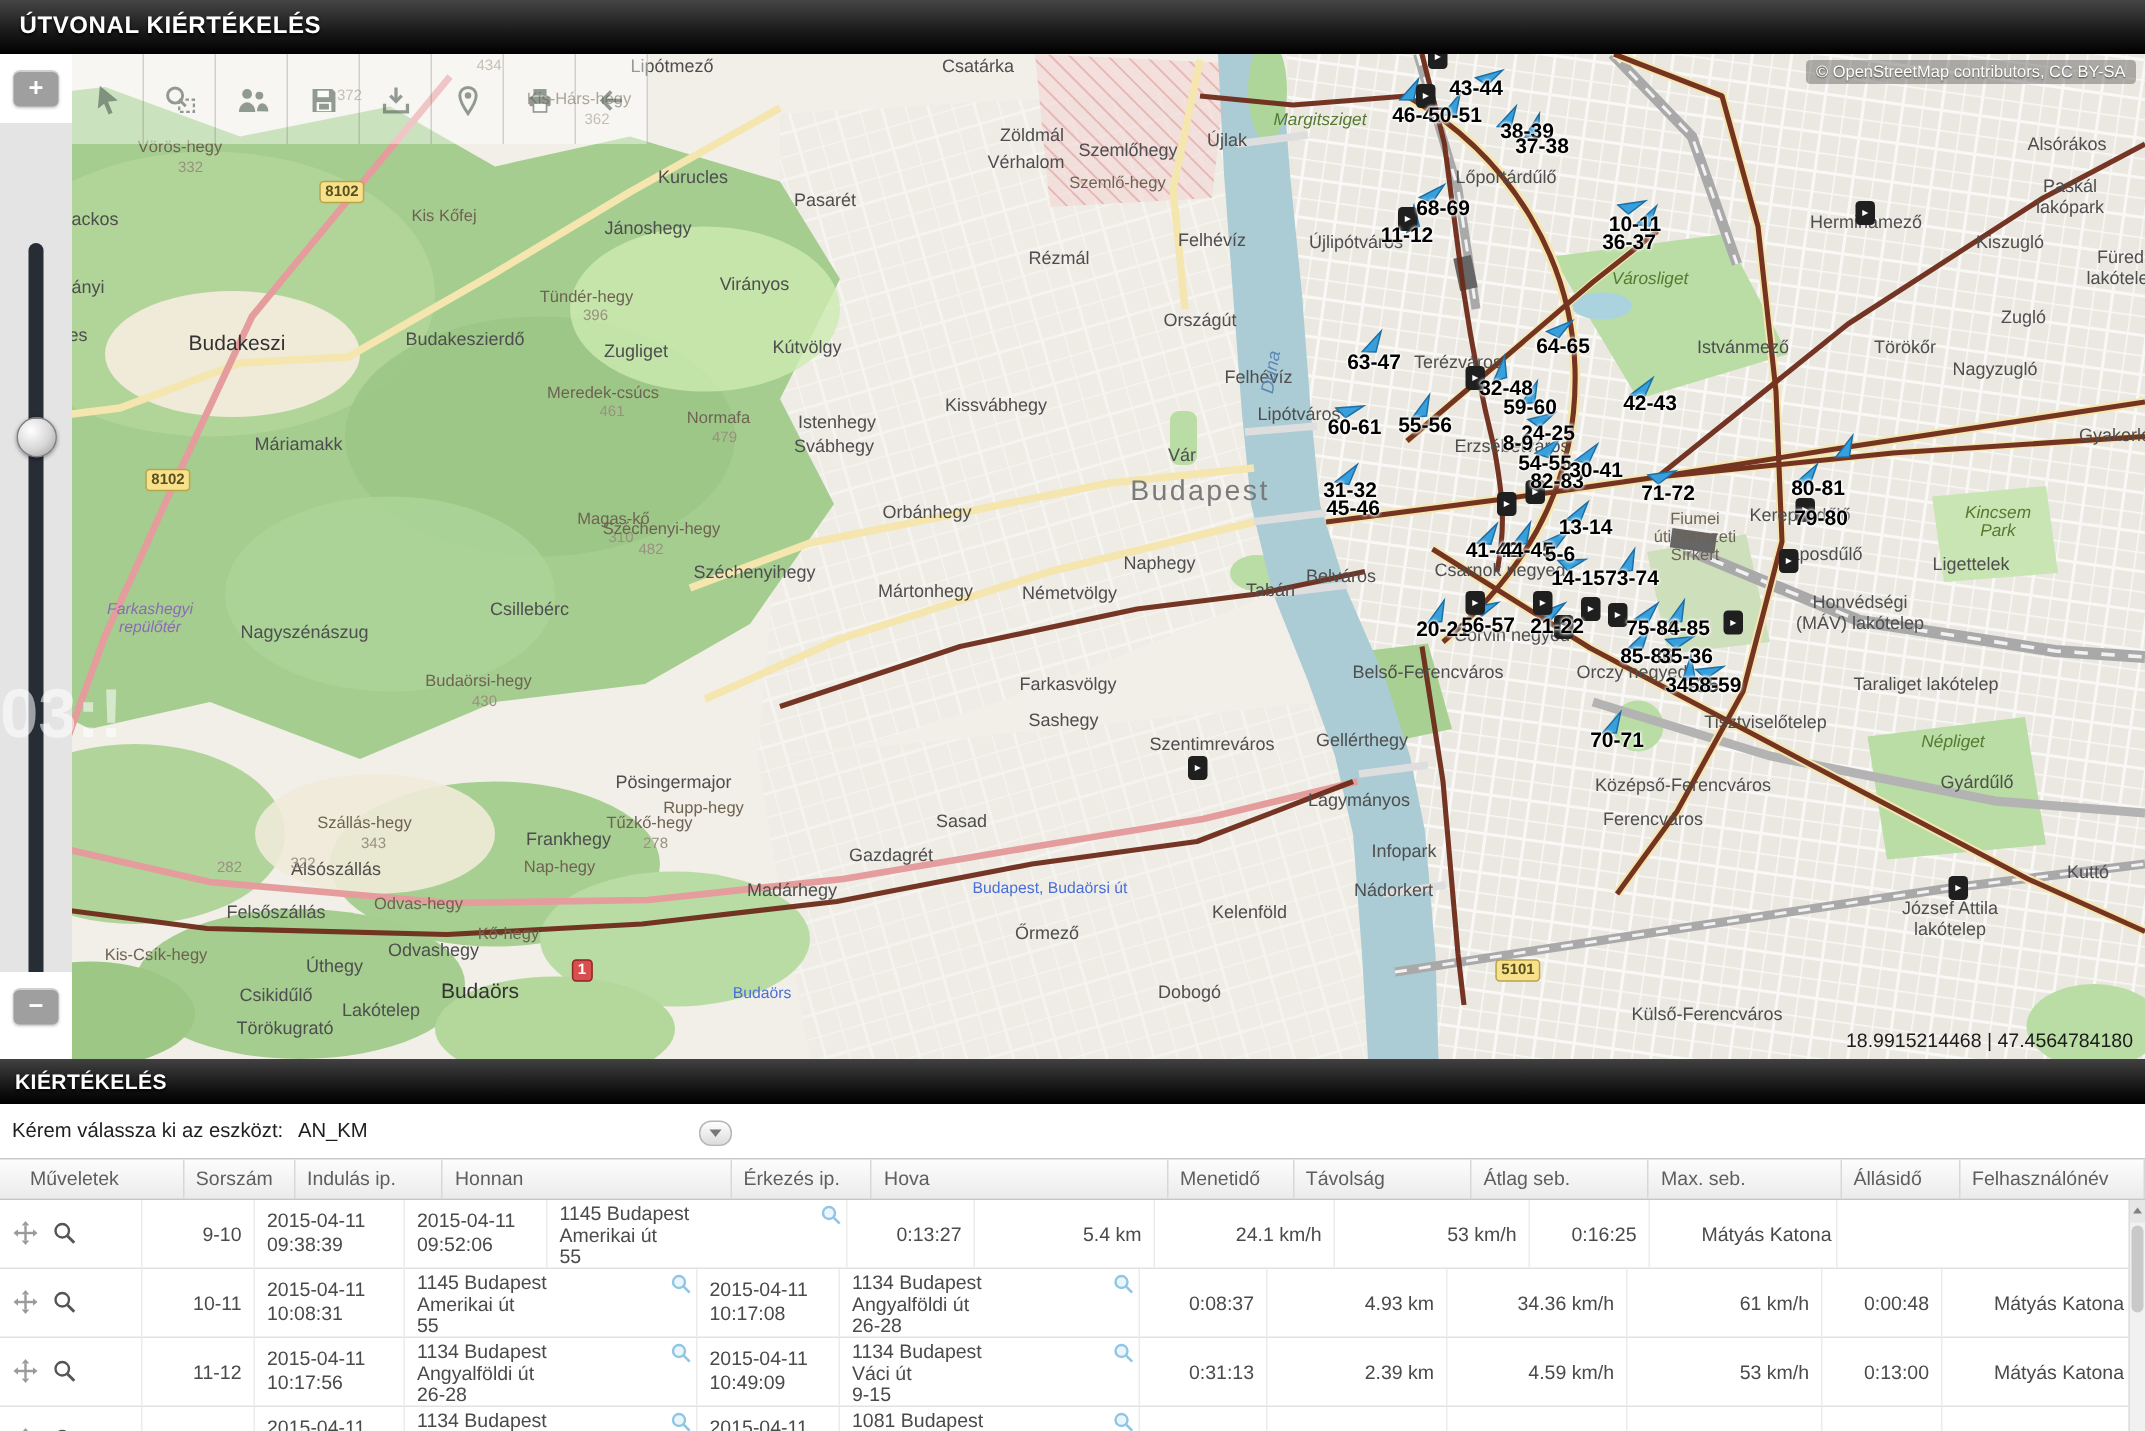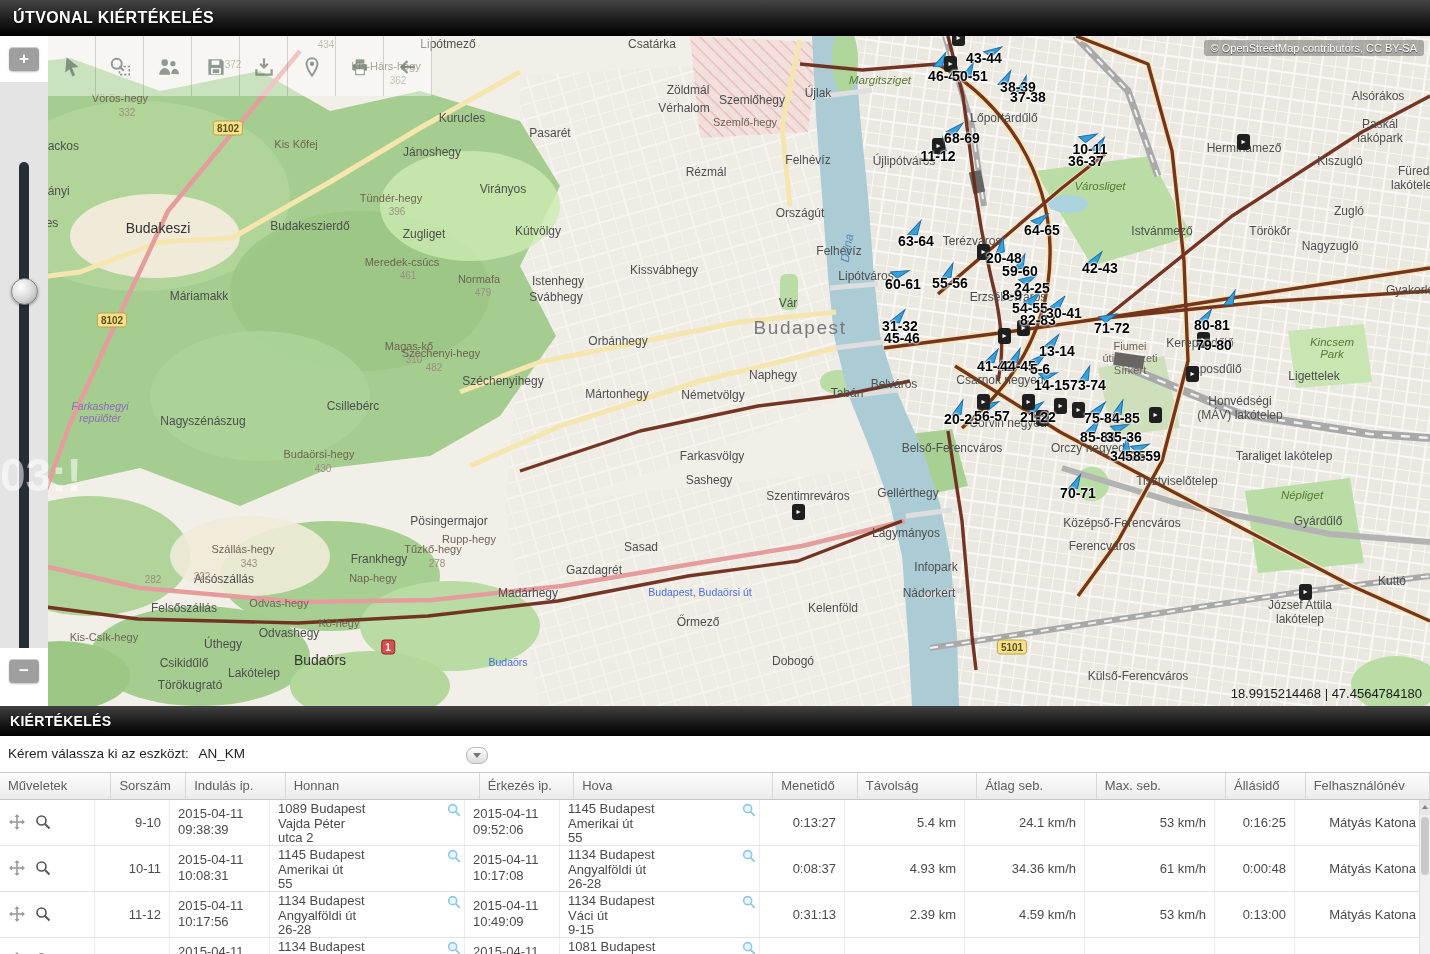--- a/index.html
+++ b/index.html
@@ -457,23 +457,23 @@
       <span class="pin" style="left: 1042px; top: 388px;">▸</span>
       <span class="mlabel" style="left: 984px; top: 22px;">43-44</span>
       <span class="mlabel" style="left: 946px; top: 40px;">46-47</span>
       <span class="mlabel" style="left: 970px; top: 40px;">50-51</span>
       <span class="mlabel" style="left: 1018px; top: 51px;">38-39</span>
       <span class="mlabel" style="left: 1028px; top: 61px;">37-38</span>
       <span class="mlabel" style="left: 962px; top: 102px;">68-69</span>
       <span class="mlabel" style="left: 938px; top: 120px;">11-12</span>
       <span class="mlabel" style="left: 1090px; top: 113px;">10-11</span>
       <span class="mlabel" style="left: 1086px; top: 125px;">36-37</span>
-      <span class="mlabel" style="left: 916px; top: 205px;">63-64</span>
+      <span class="mlabel" style="left: 916px; top: 205px;">63-47</span>
       <span class="mlabel" style="left: 1042px; top: 194px;">64-65</span>
-      <span class="mlabel" style="left: 1004px; top: 222px;">20-48</span>
+      <span class="mlabel" style="left: 1004px; top: 222px;">32-48</span>
       <span class="mlabel" style="left: 1100px; top: 232px;">42-43</span>
       <span class="mlabel" style="left: 903px; top: 248px;">60-61</span>
       <span class="mlabel" style="left: 950px; top: 247px;">55-56</span>
       <span class="mlabel" style="left: 1020px; top: 235px;">59-60</span>
       <span class="mlabel" style="left: 1032px; top: 252px;">24-25</span>
       <span class="mlabel" style="left: 1012px; top: 259px;">8-9</span>
       <span class="mlabel" style="left: 1030px; top: 272px;">54-55</span>
       <span class="mlabel" style="left: 1038px; top: 284px;">82-83</span>
       <span class="mlabel" style="left: 1064px; top: 277px;">30-41</span>
       <span class="mlabel" style="left: 1112px; top: 292px;">71-72</span>
@@ -566,21 +566,21 @@
 
 <div class="device-row">
   <span>Kérem válassza ki az eszközt:</span>
   <span class="dev-val">AN_KM</span>
   <button class="dd-btn">
     <span class="dd-ar"></span>
   </button>
 </div>
 
 <div class="grid-header">
-    <div class="hcol" style="width: 112px;">Műveletek</div>
+    <div class="hcol" style="width: 112px; margin-left: 12px;">Műveletek</div>
     <div class="hcol" style="width: 75px;">Sorszám</div>
     <div class="hcol" style="width: 100px;">Indulás ip.</div>
     <div class="hcol" style="width: 195px;">Honnan</div>
     <div class="hcol" style="width: 95px;">Érkezés ip.</div>
     <div class="hcol" style="width: 200px;">Hova</div>
     <div class="hcol" style="width: 85px;">Menetidő</div>
     <div class="hcol" style="width: 120px;">Távolság</div>
     <div class="hcol" style="width: 120px;">Átlag seb.</div>
     <div class="hcol" style="width: 130px;">Max. seb.</div>
     <div class="hcol" style="width: 80px;">Állásidő</div>
@@ -598,26 +598,20 @@
                 <rect x="8.2" y="4" width="1.6" height="10"></rect>
                 <rect x="4" y="8.2" width="10" height="1.6"></rect>
               </g>
             </svg></span><span class="act"><svg viewBox="0 0 18 18">
               <circle cx="7.5" cy="7.5" r="4.5" fill="none" stroke="#555" stroke-width="1.6"></circle>
               <line x1="11" y1="11" x2="15.5" y2="15.5" stroke="#555" stroke-width="2"></line>
             </svg></span></div>
         <div class="cell num" style="width: 75px;"><span>9-10</span></div>
         <div class="cell dt" style="width: 100px;"><span>2015-04-11
 09:38:39</span></div>
-        <div class="cell addr" style="width: 195px;"><span>1089 Budapest
-Vajda Péter
-utca 2</span><span class="addr-mag"><svg viewBox="0 0 18 18">
-              <circle cx="7.5" cy="7.5" r="4.5" fill="rgba(205,232,248,.4)" stroke="#8fc6e6" stroke-width="1.8"></circle>
-              <line x1="11" y1="11" x2="15.5" y2="15.5" stroke="#8fc6e6" stroke-width="2"></line>
-            </svg></span></div>
         <div class="cell dt" style="width: 95px;"><span>2015-04-11
 09:52:06</span></div>
         <div class="cell addr" style="width: 200px;"><span>1145 Budapest
 Amerikai út
 55</span><span class="addr-mag"><svg viewBox="0 0 18 18">
               <circle cx="7.5" cy="7.5" r="4.5" fill="rgba(205,232,248,.4)" stroke="#8fc6e6" stroke-width="1.8"></circle>
               <line x1="11" y1="11" x2="15.5" y2="15.5" stroke="#8fc6e6" stroke-width="2"></line>
             </svg></span></div>
         <div class="cell num" style="width: 85px;"><span>0:13:27</span></div>
         <div class="cell num" style="width: 120px;"><span>5.4 km</span></div>

